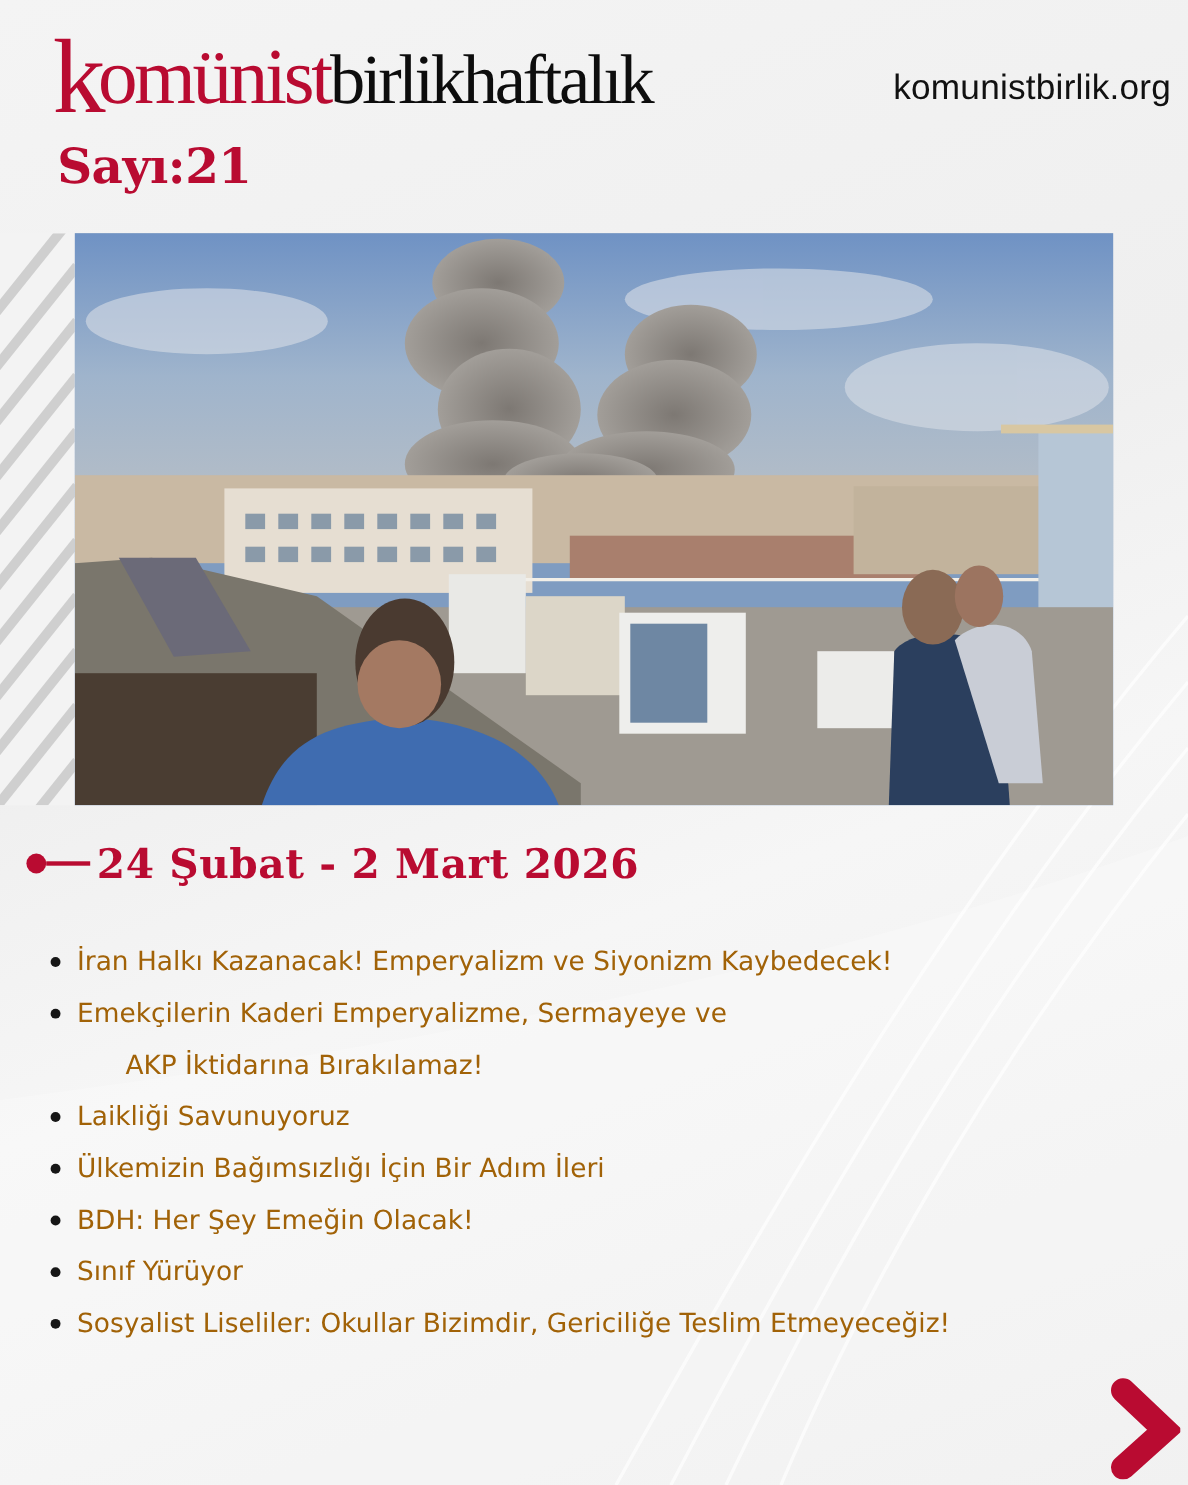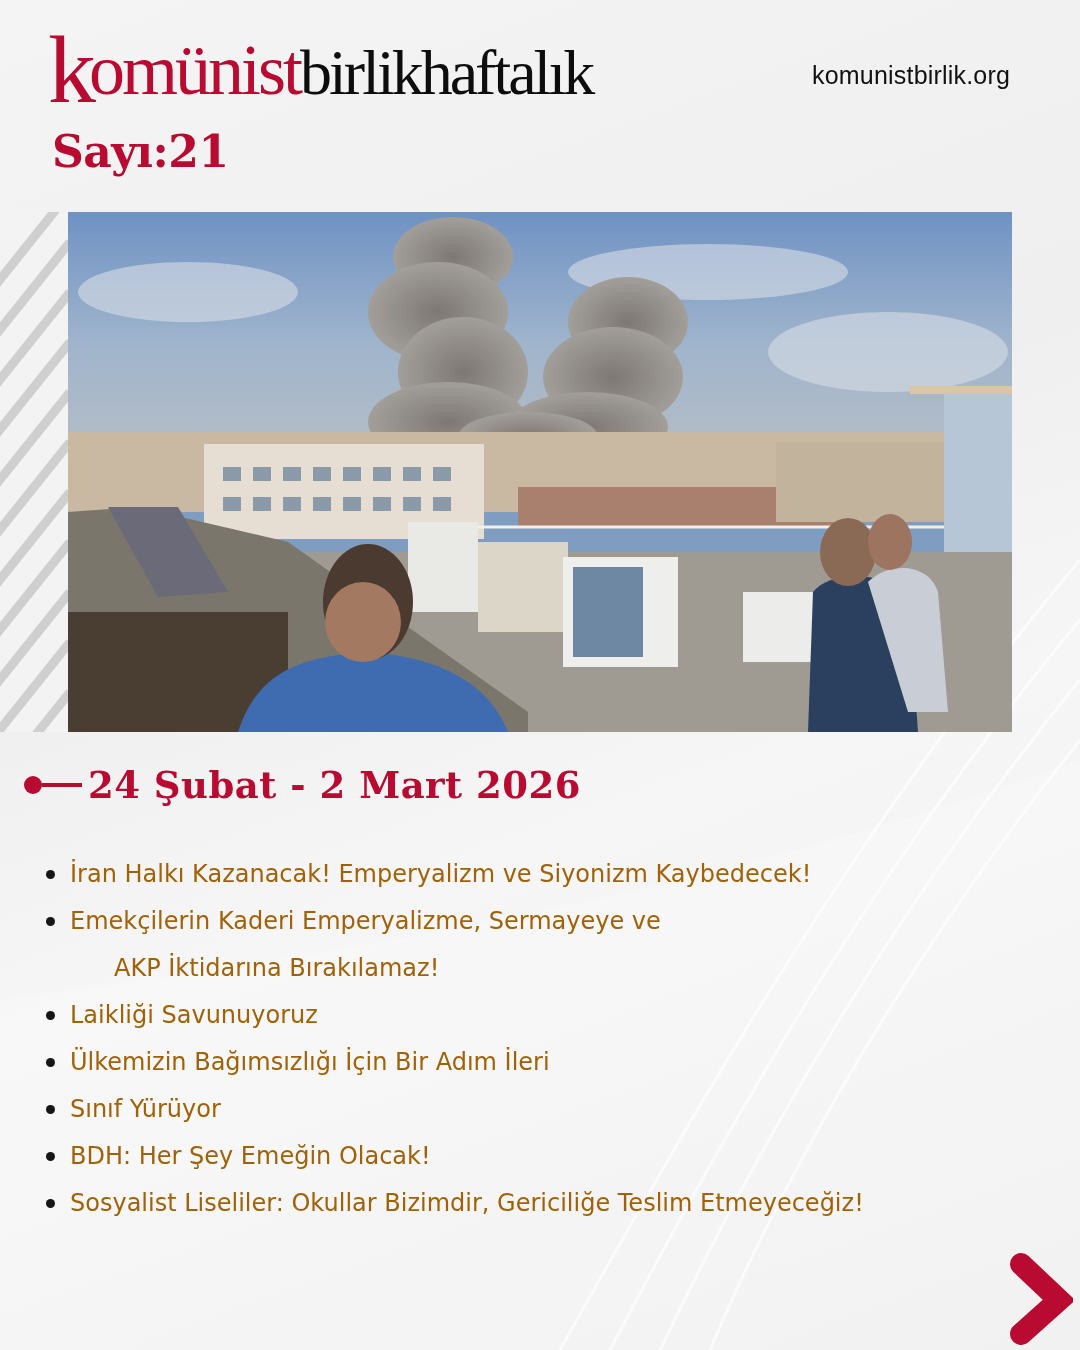--- a/index.html
+++ b/index.html
@@ -29,21 +29,21 @@
     color: #0d0d0d; font-size: 64px;
     font-family: "Liberation Serif", serif;
     position: relative; top: 4px;
   }
   .masthead .tallk {
     font-size: 96px; position: relative; top: 12px; margin-right: -4px;
   }
   .site-url {
     position: absolute; left: 812px; top: 61px;
     font-family: "Liberation Sans", sans-serif;
-    font-size: 25px; color: #111; letter-spacing: 0.2px;
+    font-size: 32px; color: #111; letter-spacing: 0.2px;
   }
   .issue {
     position: absolute; left: 52px; top: 126px;
     font-family: "DejaVu Serif", serif; font-weight: bold;
     font-size: 44px; color: #b90b31; letter-spacing: -0.5px;
   }
   .stripes {
     position: absolute; left: 0; top: 212px; width: 68px; height: 520px;
     overflow: hidden; background: #f3f3f3;
   }
@@ -230,25 +230,25 @@
   <li>
     <span class="dot"></span>
     <span>Laikliği Savunuyoruz</span>
   </li>
   <li>
     <span class="dot"></span>
     <span>Ülkemizin Bağımsızlığı İçin Bir Adım İleri</span>
   </li>
   <li>
     <span class="dot"></span>
+    <span>BDH: Her Şey Emeğin Olacak!</span>
+  </li>
+  <li>
+    <span class="dot"></span>
     <span>Sınıf Yürüyor</span>
-  </li>
-  <li>
-    <span class="dot"></span>
-    <span>BDH: Her Şey Emeğin Olacak!</span>
   </li>
   <li>
     <span class="dot"></span>
     <span>Sosyalist Liseliler: Okullar Bizimdir, Gericiliğe Teslim Etmeyeceğiz!</span>
   </li>
 </ul>
 
 <div class="next-btn">
   <svg width="70" height="95" viewBox="0 0 70 95">
     <polyline points="18,14 56,50 18,84" fill="none" stroke="#b90b31" stroke-width="22" stroke-linecap="round" stroke-linejoin="miter"></polyline>

